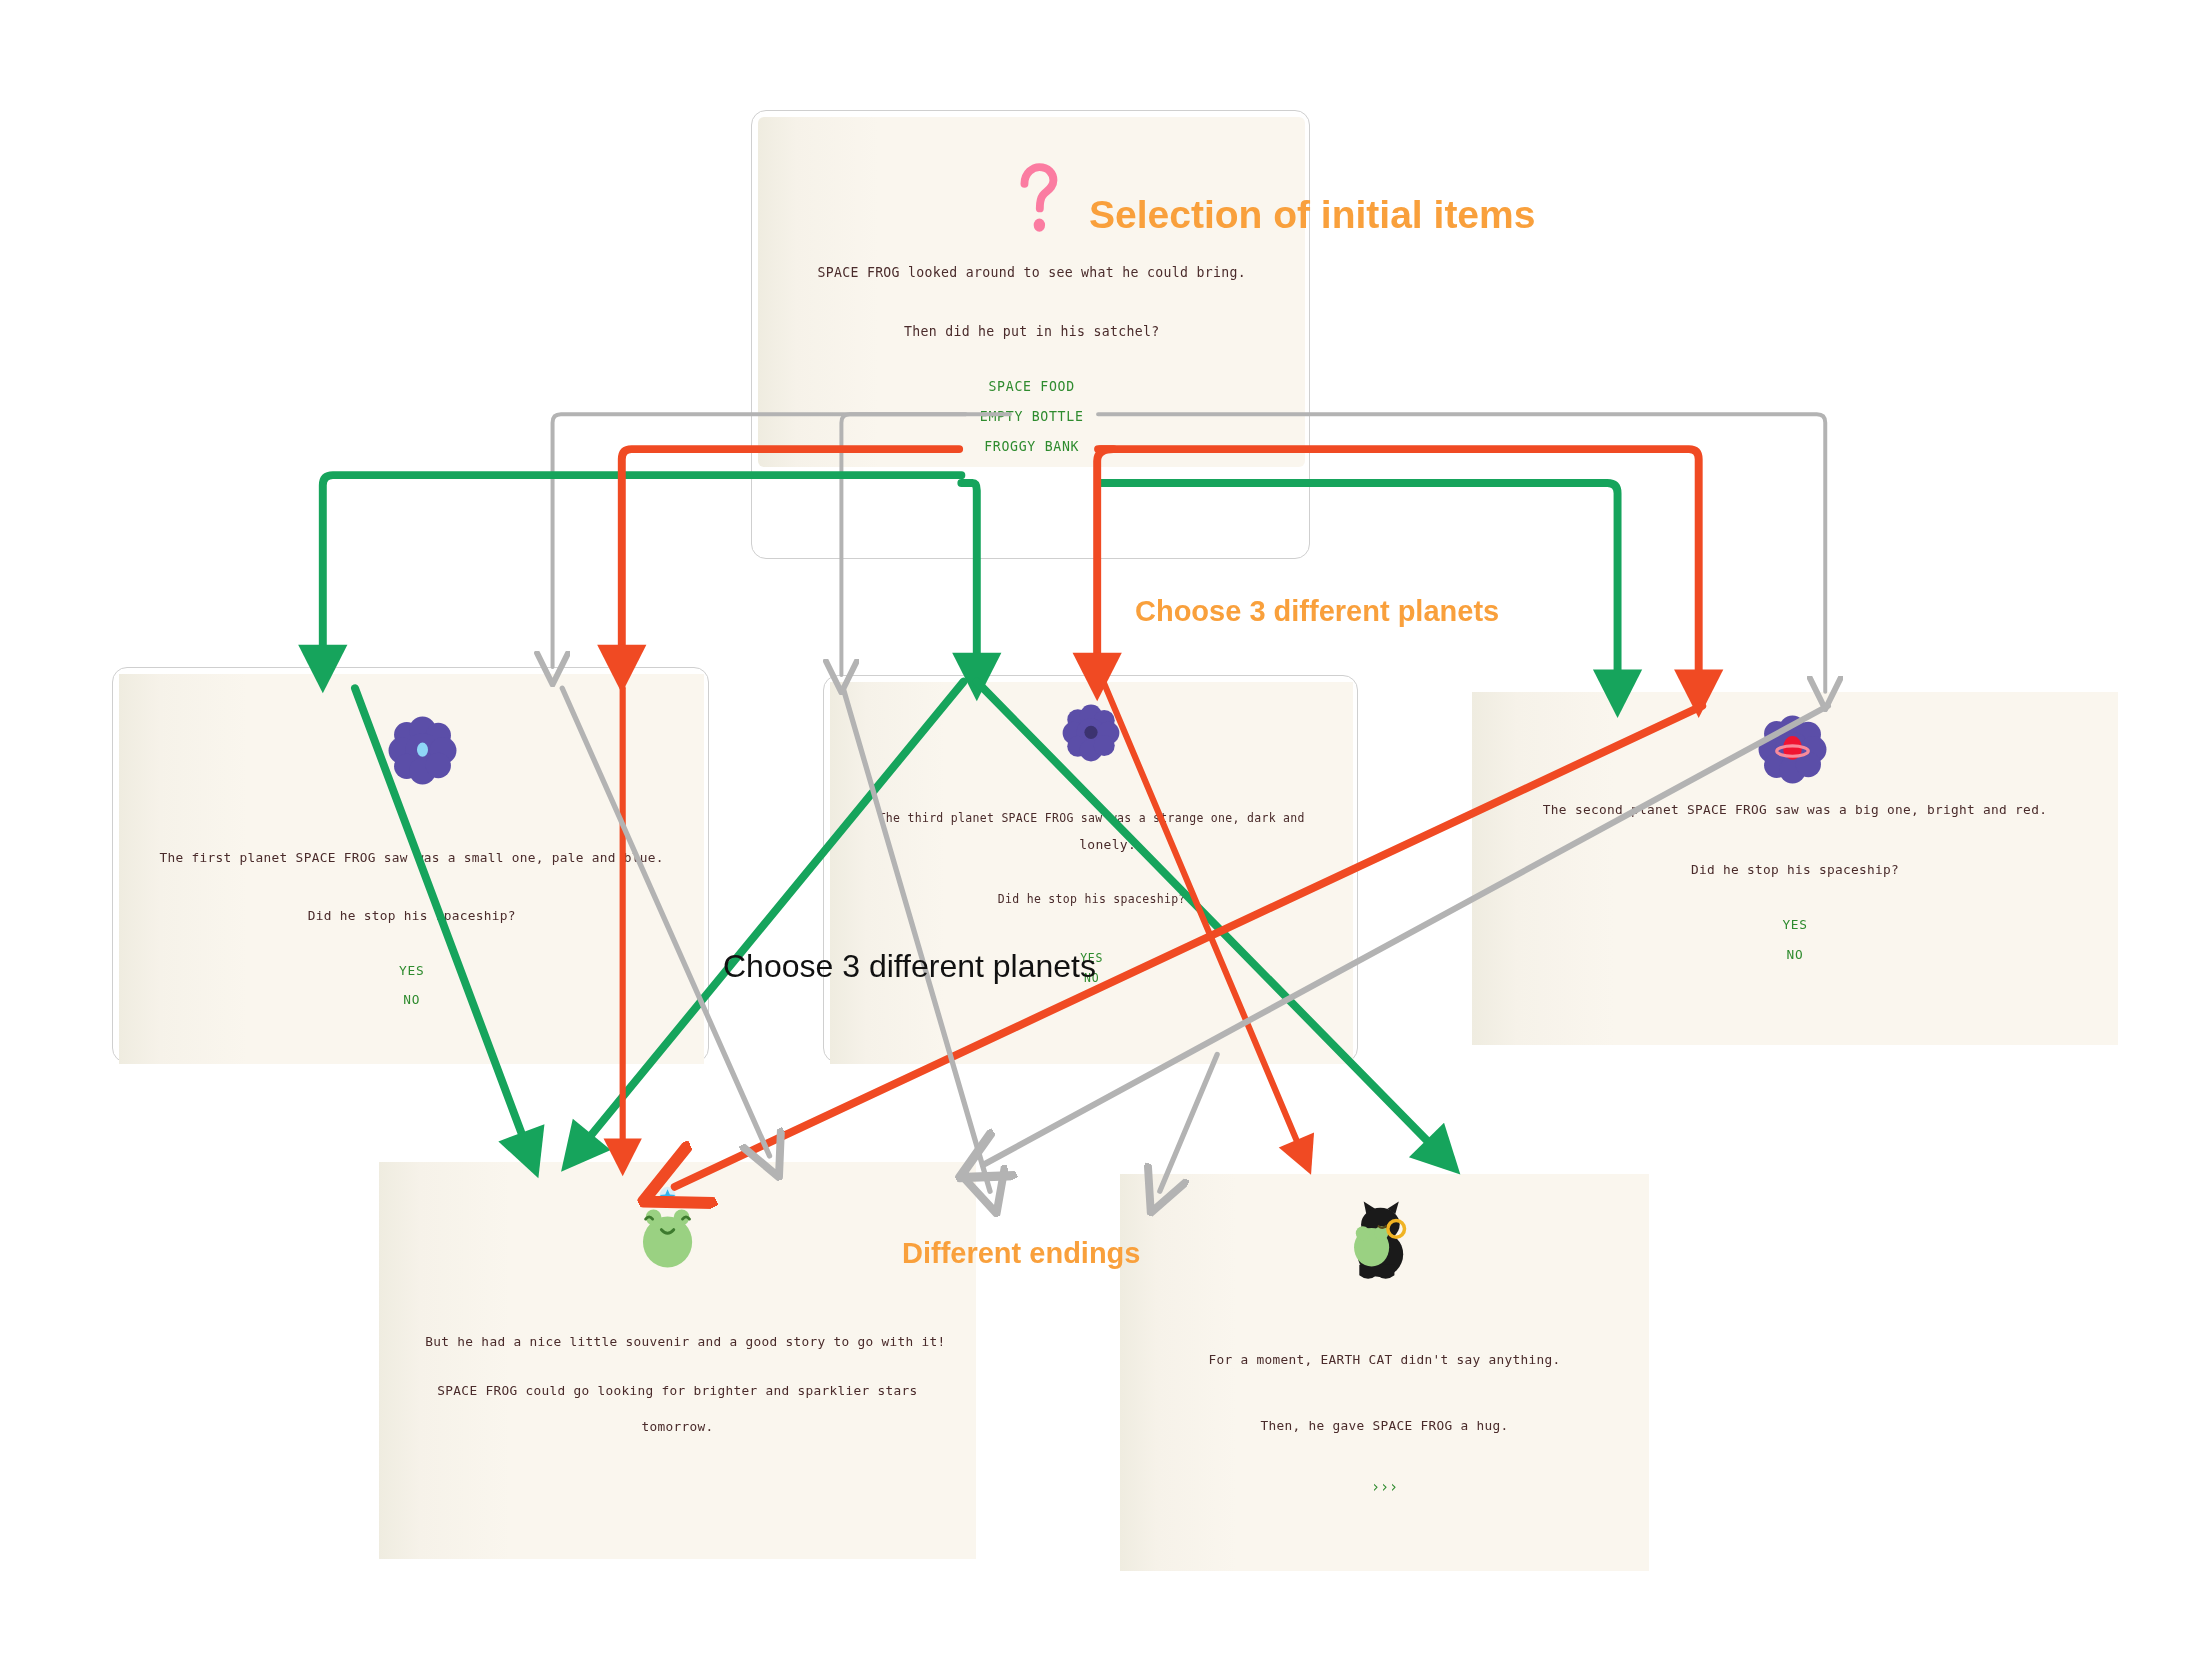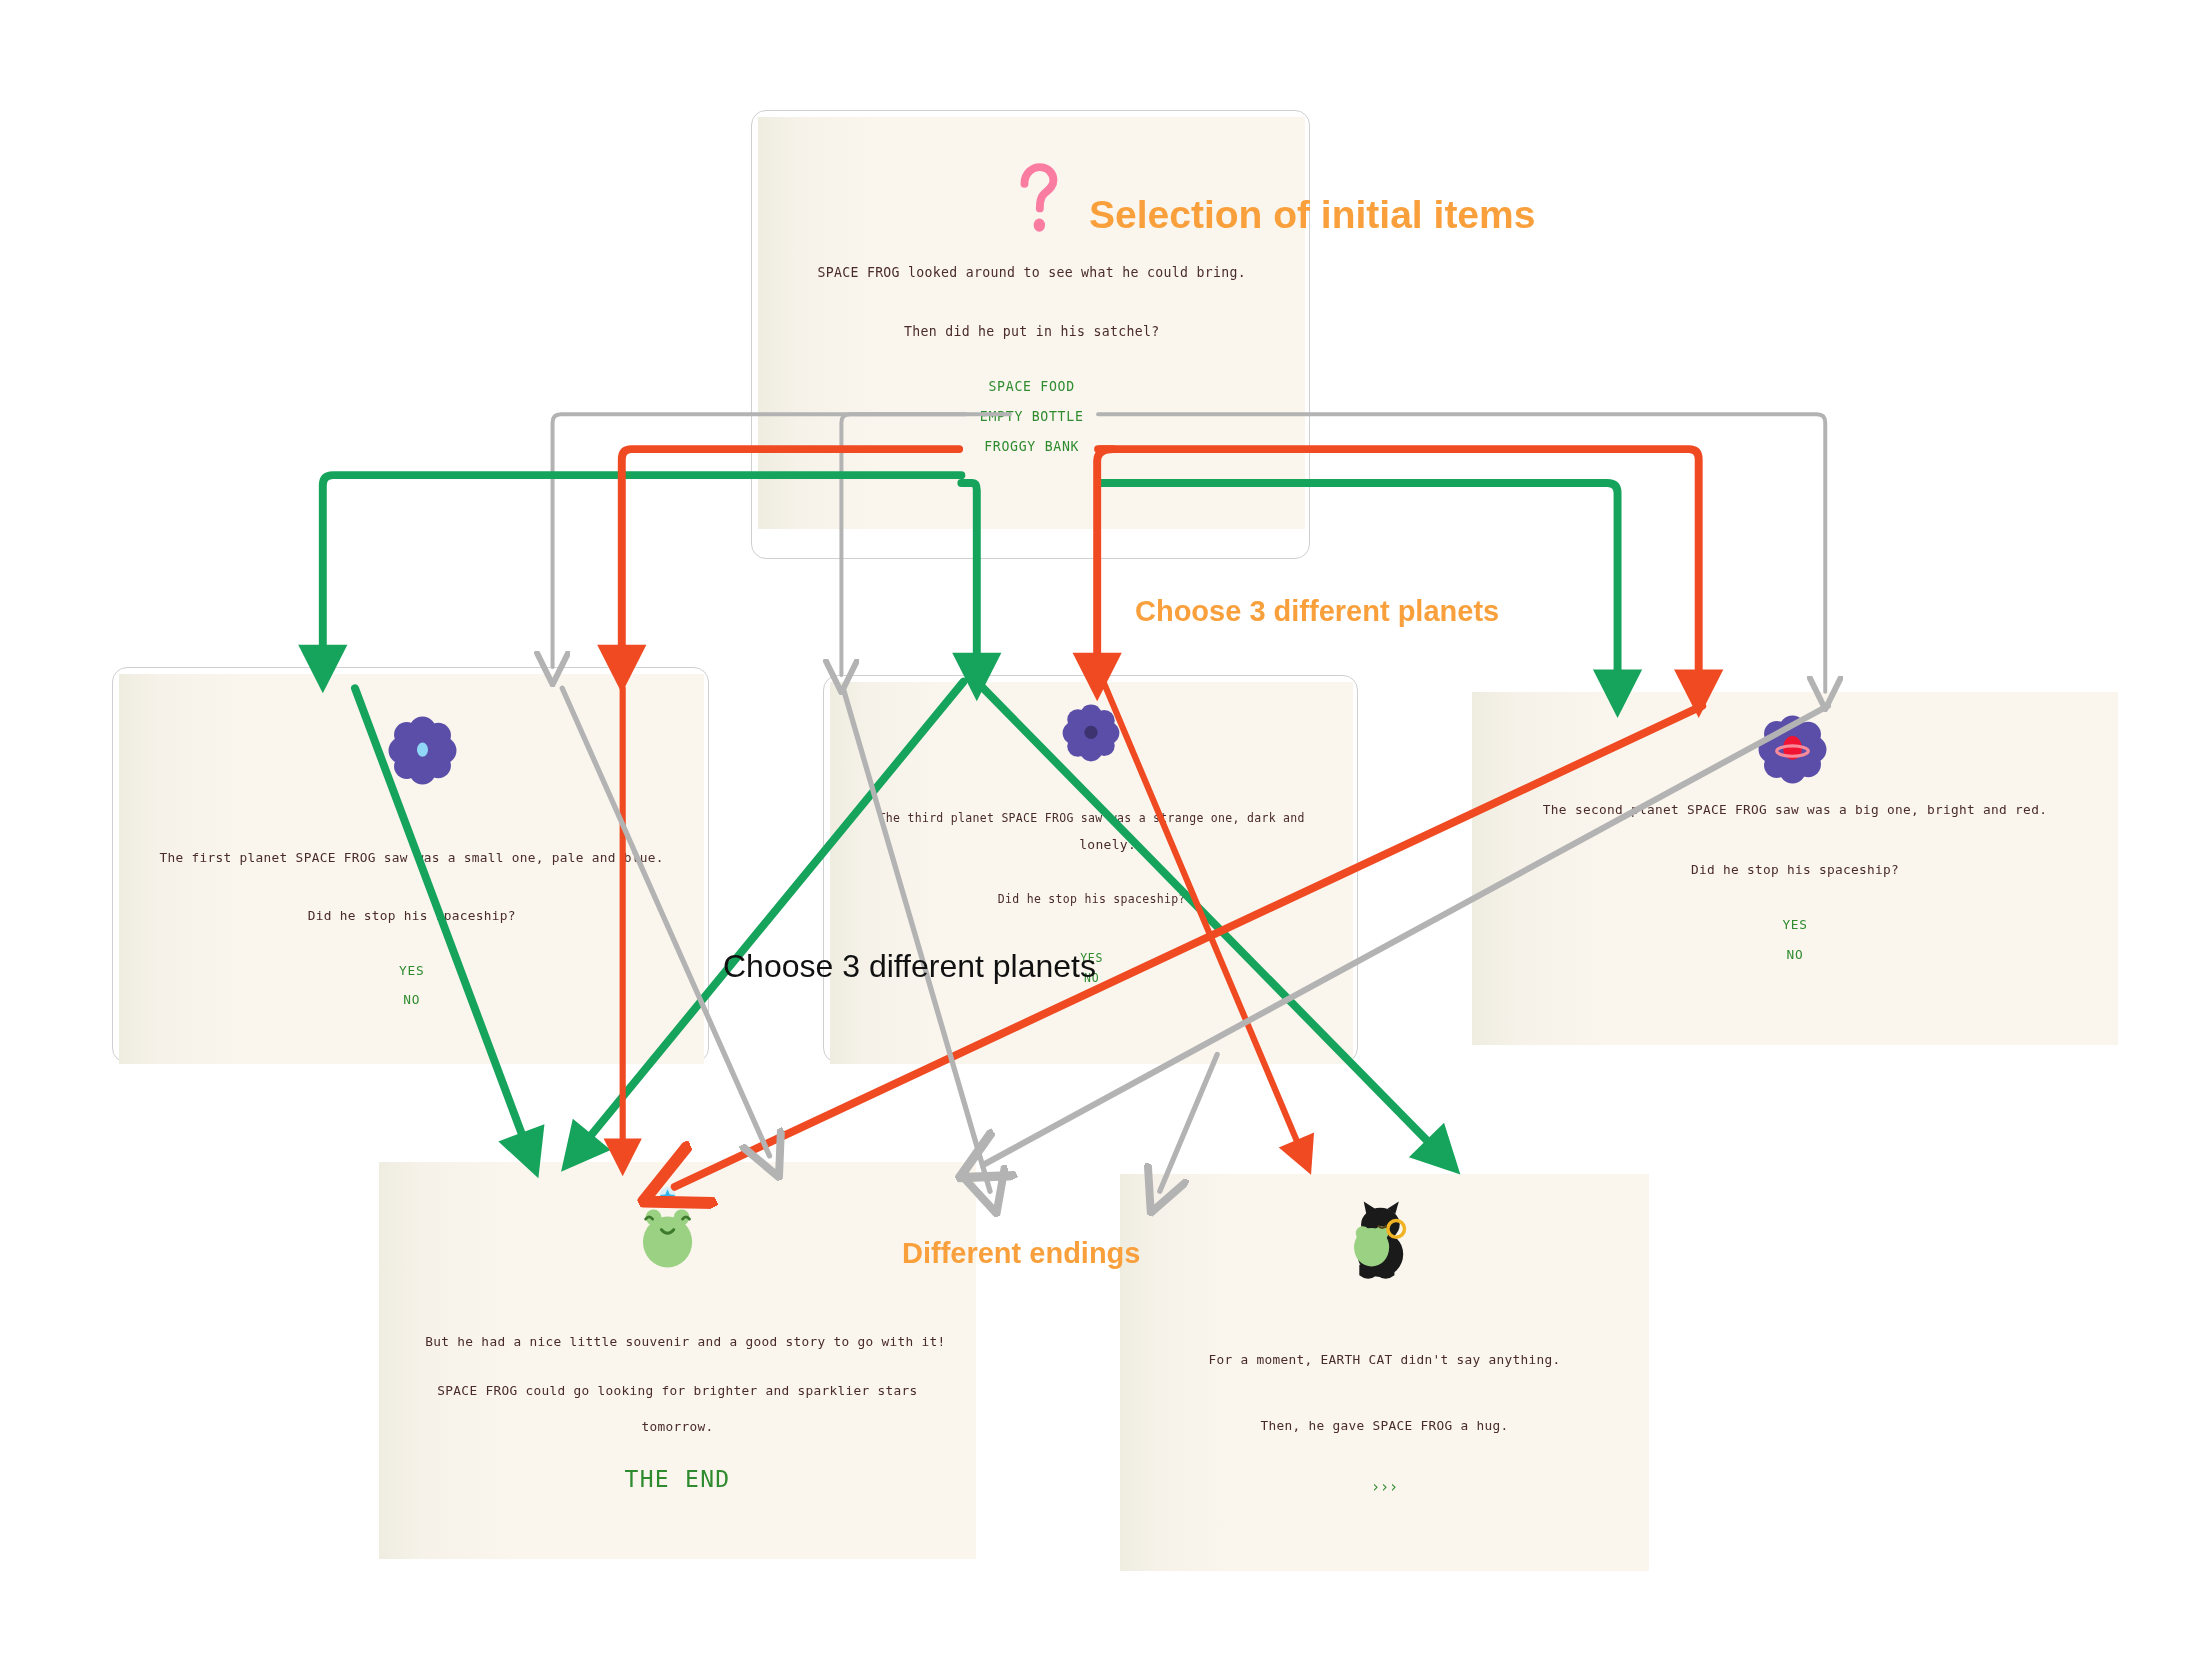--- a/index.html
+++ b/index.html
@@ -47,21 +47,21 @@
   
   svg.lay{position:absolute;left:0;top:0;width:2227px;height:1665px;overflow:visible;}
   svg.lay *{vector-effect:none;}
 </style>
 </head>
 <body>
 
 <div id="stage">
 
   <div class="card framed" style="left:751px;top:110px;width:559px;height:449px;">
-    <div class="page" style="left:6.2px;top:6.2px;right:6.2px;bottom:0;width:547px;height:412px;">
+    <div class="page" style="left:6.2px;top:6.2px;right:6.2px;bottom:0;width:547px;height:350px;border-radius:6px;">
 
       <div style="position:absolute;left:254px;top:44px;width:53px;height:79px;">
         <svg viewBox="0 0 60 90" width="53" height="79" aria-hidden="true">
           <path d="M14 26 C14 13, 24 7, 31 7 C41 7, 47 14, 47 22 C47 31, 39 34, 35 39 C32 43, 31.5 48, 31.5 54" fill="none" stroke="#fb7ca1" stroke-width="9" stroke-linecap="round"></path>
           <ellipse cx="31" cy="73" rx="6.5" ry="7.5" fill="#fb7ca1"></ellipse>
         </svg>
       </div>
       <div class="story-line" style="top:146px;font-size:13.2px;">SPACE FROG looked around to see what he could bring.</div>
       <div class="story-line" style="top:205px;font-size:13.2px;">Then did he put in his satchel?</div>
       <div class="choice" style="top:262px;font-size:13.2px;">SPACE FOOD</div>
@@ -159,21 +159,20 @@
           <ellipse cx="63" cy="38" rx="9" ry="9" fill="#9ad182"></ellipse>
           <ellipse cx="47" cy="66" rx="28" ry="29" fill="#9ad182"></ellipse>
           <path d="M22 40 q4 -5 8 0" fill="none" stroke="#3d7a2e" stroke-width="3.2" stroke-linecap="round"></path>
           <path d="M64 40 q4 -5 8 0" fill="none" stroke="#3d7a2e" stroke-width="3.2" stroke-linecap="round"></path>
           <path d="M40 52 q7 8 14 0" fill="none" stroke="#3d7a2e" stroke-width="3.4" stroke-linecap="round"></path>
         </svg>
       </div>
       <div class="story-line" style="top:170px;font-size:12.8px;padding-left:8px;">But he had a nice little souvenir and a good story to go with it!</div>
       <div class="story-line" style="top:219px;font-size:12.8px;">SPACE FROG could go looking for brighter and sparklier stars</div>
       <div class="story-line" style="top:255px;font-size:12.8px;">tomorrow.</div>
-      <div class="the-end" style="top:304px;font-size:23px;">THE END</div>
     </div>
   </div>
 
   <div class="card" style="left:1120px;top:1162px;width:529px;height:397px;">
     <div class="page" style="left:0;top:12px;width:529px;height:397px;">
       <div style="position:absolute;left:220px;top:24px;width:79px;height:88px;">
         <svg viewBox="0 0 90 100" width="79" height="88" aria-hidden="true">
           <path d="M30 18 L27 4 L40 12 Z" fill="#1a1a1a"></path>
           <path d="M63 18 L67 4 L54 12 Z" fill="#1a1a1a"></path>
           <ellipse cx="46" cy="30" rx="22" ry="19" fill="#1a1a1a"></ellipse>

